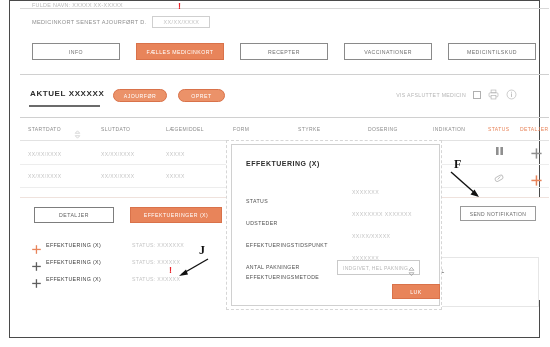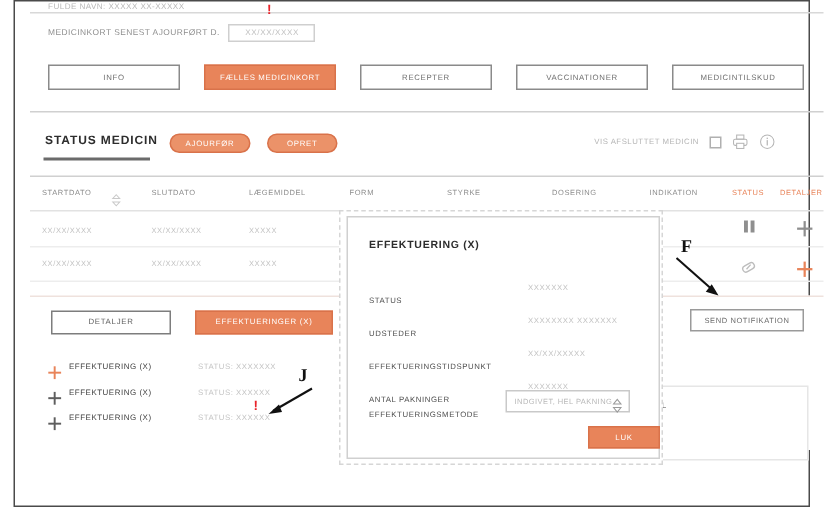--- a/index.html
+++ b/index.html
@@ -481,21 +481,21 @@
 
     <div class="navrow">
       <div class="navbtn">INFO</div>
       <div class="navbtn active">FÆLLES MEDICINKORT</div>
       <div class="navbtn">RECEPTER</div>
       <div class="navbtn">VACCINATIONER</div>
       <div class="navbtn">MEDICINTILSKUD</div>
     </div>
     <div class="divider-nav"></div>
 
-    <div class="sec-title">STATUS MEDICIN</div>
+    <div class="sec-title">AKTUEL XXXXXX</div>
     <div class="sec-underline"></div>
     <div class="pill pill-ajour">AJOURFØR</div>
     <div class="pill pill-opret">OPRET</div>
 
     <div class="toolbar-right">
       <span class="toolbar-label">VIS AFSLUTTET MEDICIN</span>
       <span class="chk"></span>
       <span>
         <svg class="icon-sm" viewBox="0 0 16 16">
           <rect x="4.5" y="1.5" width="7" height="4" fill="none" stroke="#b5b5b5" stroke-width="1"></rect>

